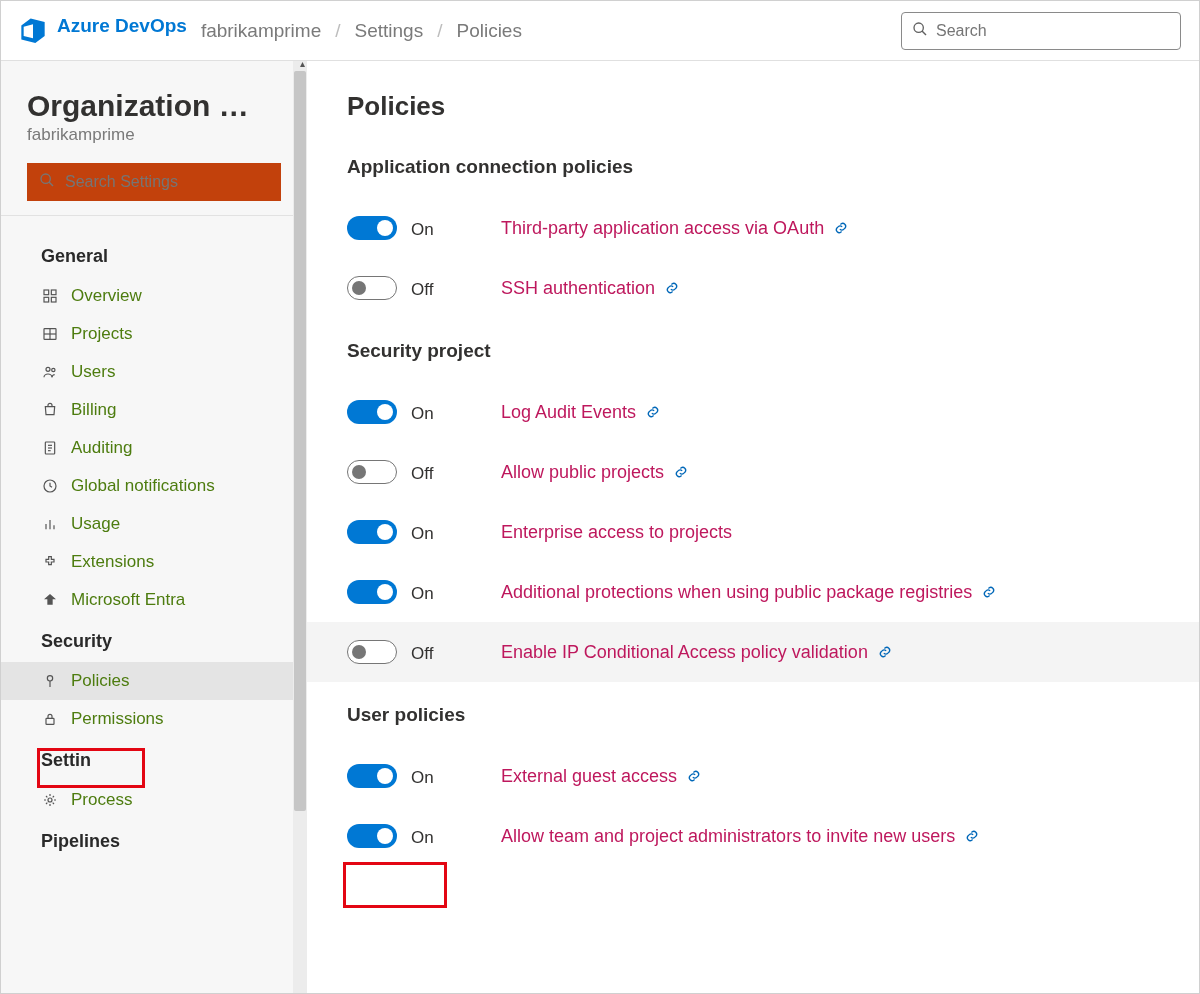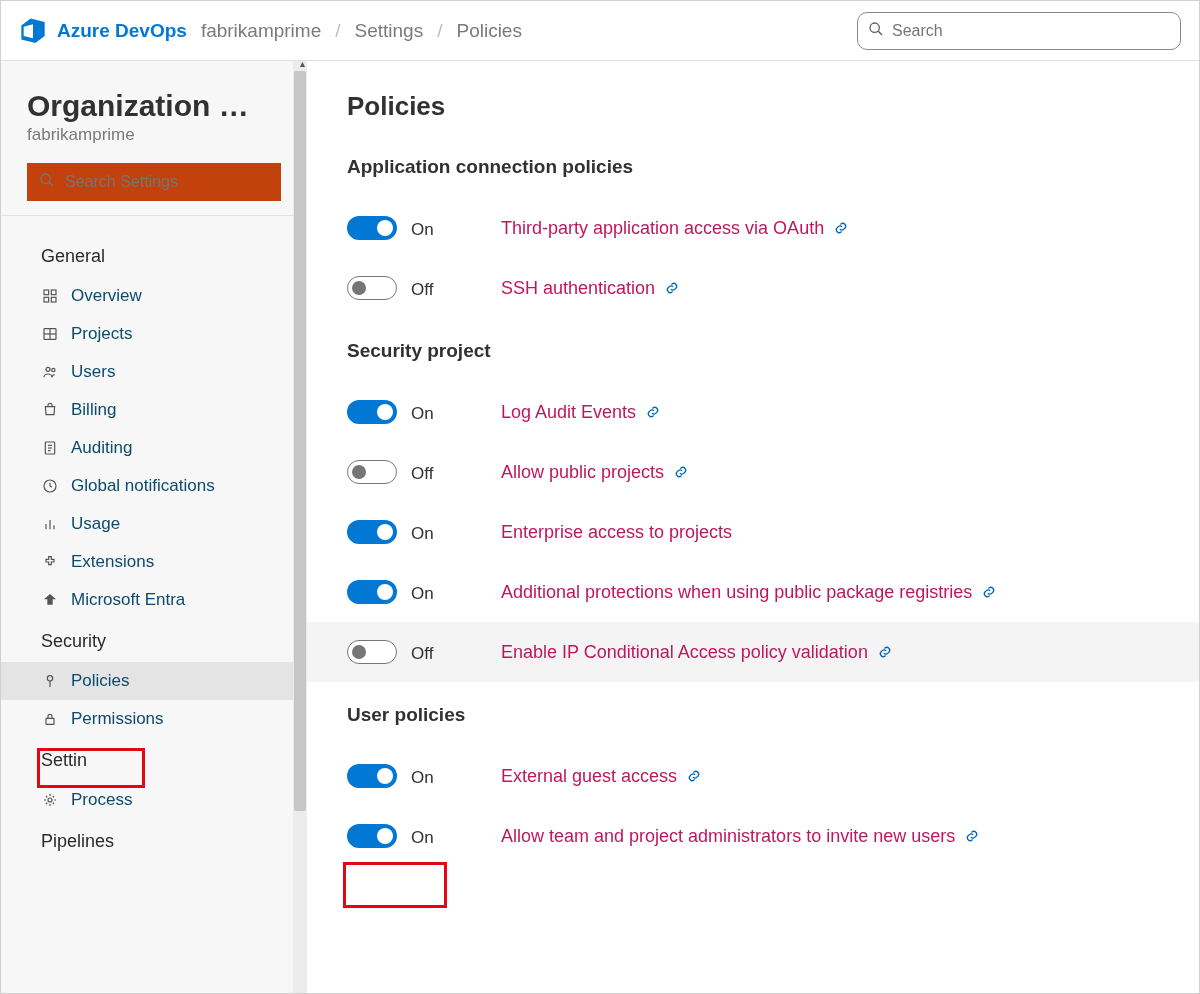--- a/index.html
+++ b/index.html
@@ -16,43 +16,43 @@
   
   .header {
     display: flex;
     align-items: center;
     height: 60px;
     padding: 0 18px;
     border-bottom: 1px solid #e0e0e0;
     background: #fff;
     position: relative;
   }
-  .logo-block { display: flex; align-items: center; gap: 10px; }
+  .logo-block { display: flex; gap: 10px; }
   .logo-icon { width: 28px; height: 28px; }
   .brand {
     color: #0078d4;
     font-weight: 600;
     font-size: 19px;
   }
   .breadcrumb {
     display: flex;
     align-items: center;
     gap: 14px;
     margin-left: 14px;
     font-size: 19px;
     color: #7a7a7a;
   }
   .breadcrumb .sep { color: #bdbdbd; }
   .breadcrumb-item { color: #7a7a7a; }
   .top-search {
     margin-left: auto;
-    width: 324px;
+    width: 280px;
     height: 38px;
     border: 1px solid #8a8a8a;
-    border-radius: 10px;
+    border-radius: 4px;
     display: flex;
     align-items: center;
     padding: 0 10px;
     gap: 8px;
     color: #6a6a6a;
   }
   .top-search input {
     border: none;
     outline: none;
     font-size: 16px;
@@ -120,31 +120,31 @@
     gap: 10px;
     color: #767676;
     font-size: 17px;
   }
   .sb-search input {
     border: none; background: transparent; outline: none; font-size: 16px; flex:1;
   }
   .sb-divider { height: 1px; background: #e2e2e2; margin: 0 0 18px 0; }
   .sb-group-label {
     font-size: 18px;
-    font-weight: 400;
+    font-weight: 700;
     padding: 12px 26px 10px 40px;
     color: #2a2a2a;
   }
   .sb-item {
     display: flex;
     align-items: center;
     gap: 12px;
     padding: 9px 26px 9px 40px;
     font-size: 17px;
-    color: #0c4a6e;
+    color: #4d7c0f;
     cursor: pointer;
   }
   .sb-item.active {
     background: #e4e4e4;
   }
   .sb-item .icon { width: 18px; height: 18px; display:flex; align-items:center; justify-content:center; color:#555; }
   .highlight-box {
     position: absolute;
     border: 3px solid #e30613;
     pointer-events: none;

